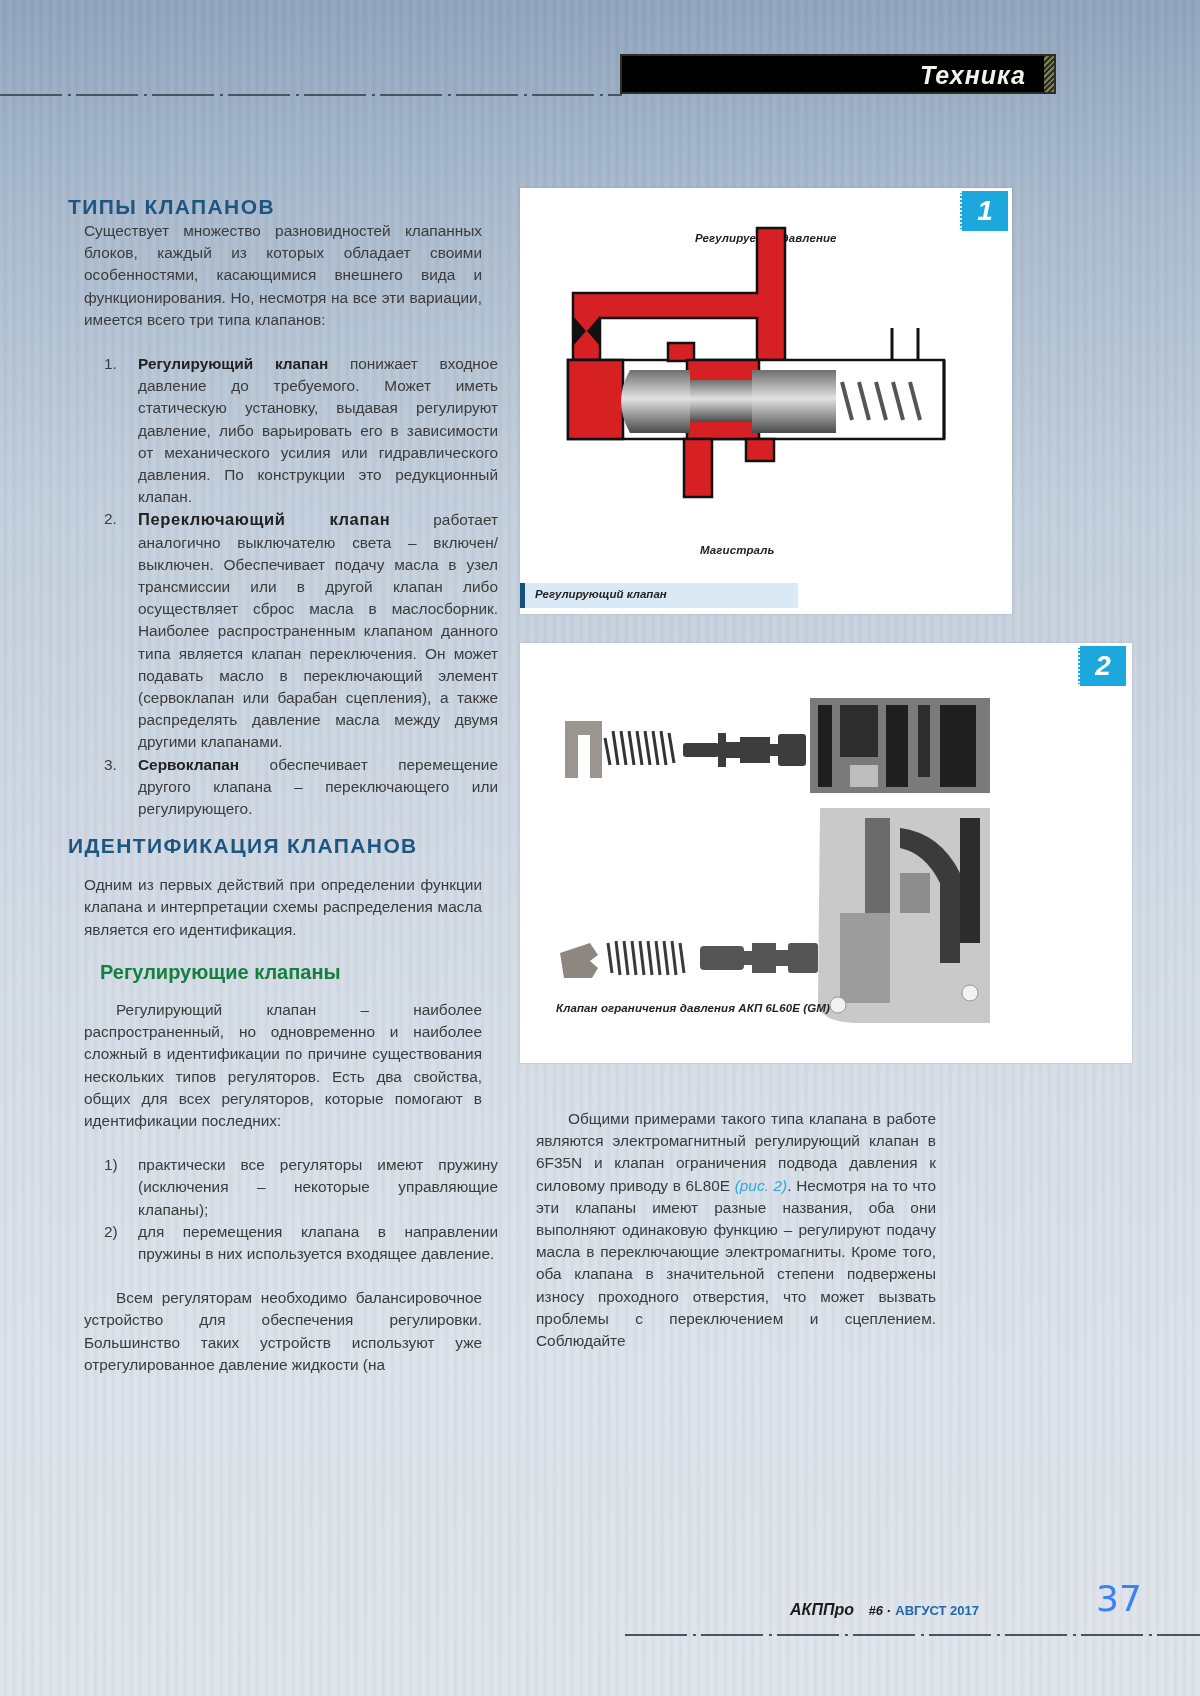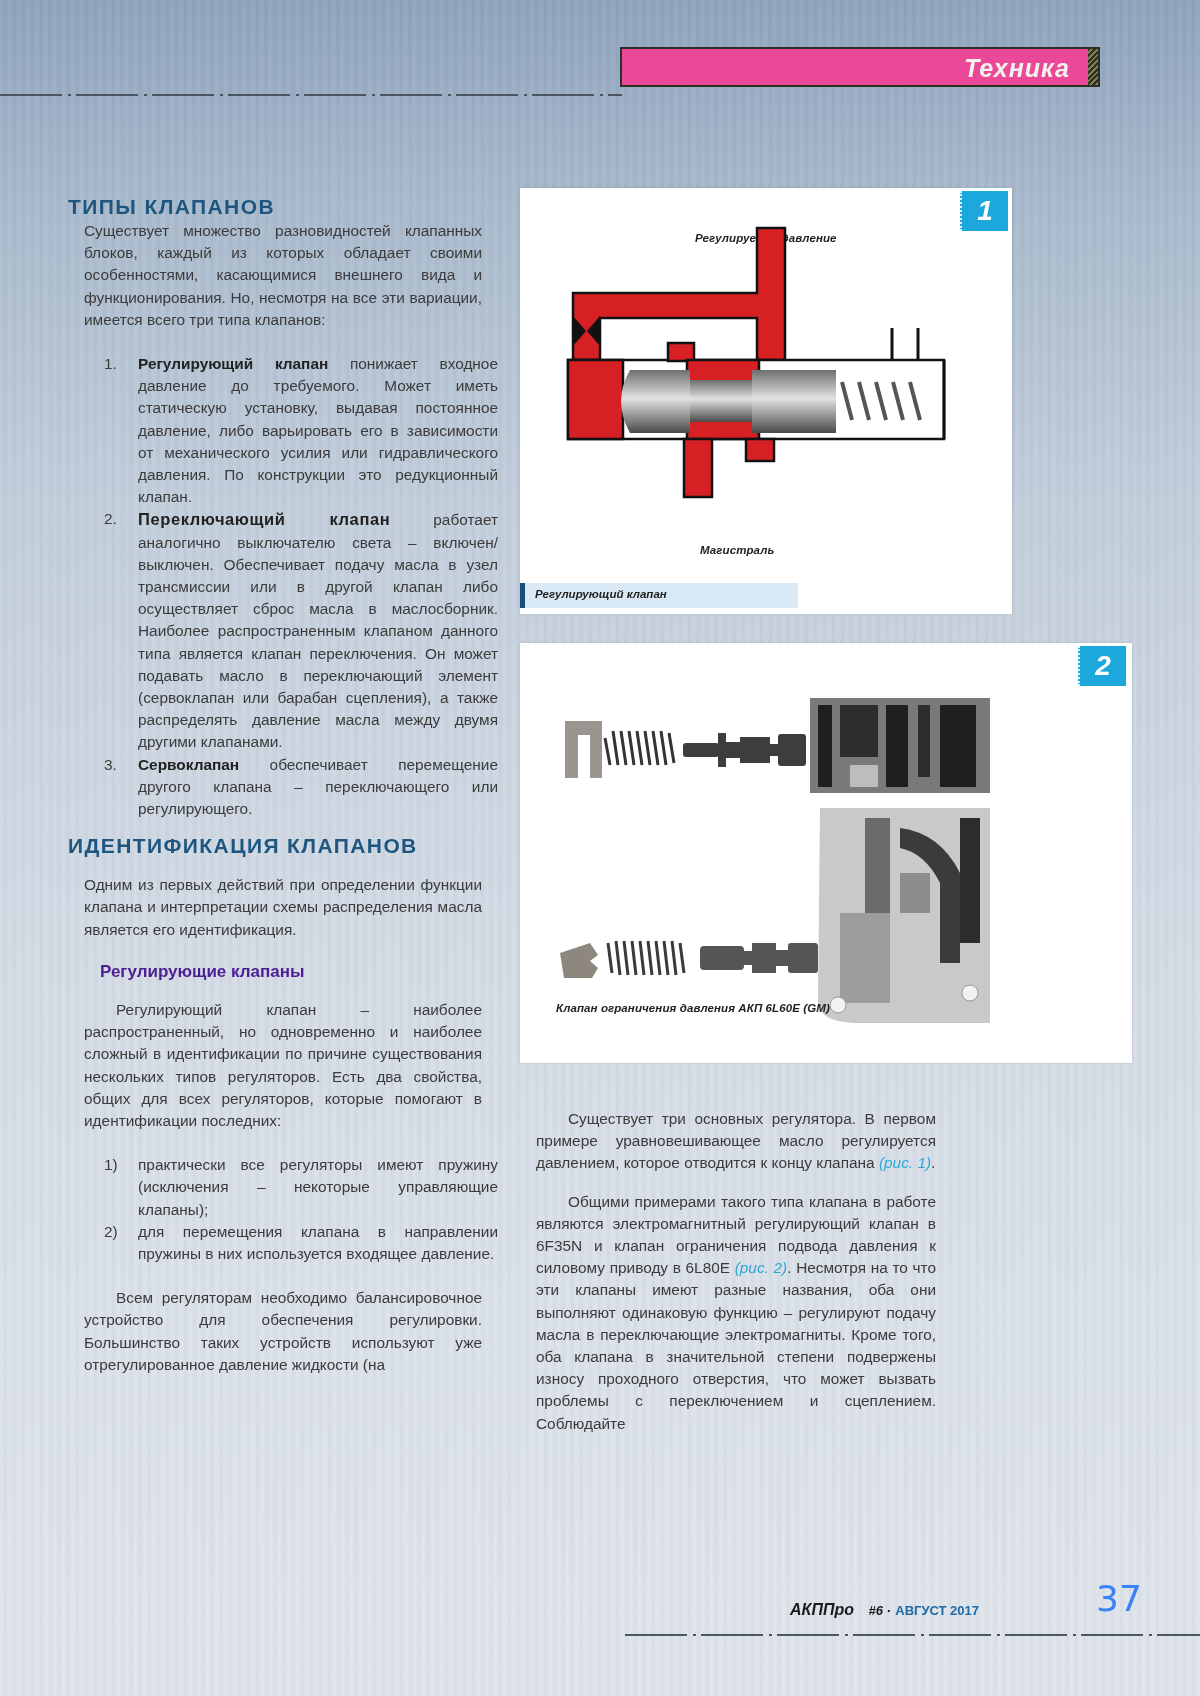--- a/index.html
+++ b/index.html
@@ -9,40 +9,40 @@
     background:
       repeating-linear-gradient(90deg, rgba(255,255,255,0.06) 0px, rgba(255,255,255,0.0) 3px, rgba(0,0,0,0.03) 5px, rgba(255,255,255,0.04) 9px),
       linear-gradient(180deg, #8fa4be 0%, #a9bacd 12%, #c3cfdc 30%, #d3dbe5 55%, #dce2ea 80%, #dfe4eb 100%);
     color: #3a3a3a;
   }
   .dash-line {
     position: absolute; height: 2px;
     background: repeating-linear-gradient(90deg, #4a5561 0 62px, transparent 62px 68px, #4a5561 68px 71px, transparent 71px 76px);
   }
   .section-badge {
-    position: absolute; left: 620px; top: 47px; width: 480px; height: 40px;
-    background: #ec4899; border: 2px solid #2d2f22; box-sizing: border-box;
+    position: absolute; left: 620px; top: 54px; width: 436px; height: 40px;
+    background: #000000; border: 2px solid #2d2f22; box-sizing: border-box;
   }
   .section-badge .stripe {
     position: absolute; right: 0; top: 0; width: 10px; height: 100%;
     background: repeating-linear-gradient(135deg, #2d2f22 0 2px, #7d8055 2px 4px);
   }
   .section-badge .label {
     position: absolute; right: 28px; top: 5px;
     font-style: italic; font-weight: bold; font-size: 25px; color: #f3f3ec;
     letter-spacing: 1px;
   }
   .col-left { position: absolute; left: 68px; top: 195px; width: 430px; }
   .col-right { position: absolute; left: 520px; top: 1092px; width: 432px; }
   h2.head {
     margin: 0; font-size: 21px; font-weight: bold; color: #1e5680;
     letter-spacing: 1.4px; line-height: 24px;
   }
   h3.sub {
-    margin: 0; font-size: 17px; font-weight: bold; color: #4c1d95;
+    margin: 0; font-size: 20px; font-weight: bold; color: #15803d;
     line-height: 22px;
   }
   p.txt {
     margin: 16px; font-size: 15.4px; line-height: 22.2px; color: #3b3b3b;
     text-align: justify; hyphens: manual;
   }
   p.indent { text-indent: 32px; }
   ol.items, ol.paren { margin: 0; padding: 0; list-style: none; }
   ol.items li, ol.paren li {
     position: relative; padding-left: 70px; font-size: 15.4px; line-height: 22.2px;
@@ -91,21 +91,21 @@
   <span class="label">Техника</span>
   <span class="stripe"></span>
 </div>
 
 <div class="col-left">
   <h2 class="head">ТИПЫ КЛАПАНОВ</h2>
   <p class="txt" style="margin-top:1px;">Существует множество разновидностей клапанных блоков, каждый из которых обладает своими особенностями, касающимися внешнего вида и функционирования. Но, несмотря на все эти вариации, имеется всего три типа клапанов:</p>
 
   <ol class="items" style="margin-top:22px;">
     <li>
-      <span class="num">1.</span><b class="term">Регулирующий клапан</b><span> понижает входное давление до требуемого. Может иметь статическую установку, выдавая постоянное давление, либо варьировать его в зависимости от механического усилия или гидравлического давления. По конструкции это редукционный клапан.</span>
+      <span class="num">1.</span><b class="term">Регулирующий клапан</b><span> понижает входное давление до требуемого. Может иметь статическую установку, выдавая регулируют давление, либо варьировать его в зависимости от механического усилия или гидравлического давления. По конструкции это редукционный клапан.</span>
     </li>
     <li>
       <span class="num">2.</span><b class="term" style="font-size:16.5px;letter-spacing:0.6px;">Переключающий клапан</b><span> работает аналогично выключателю света – включен/выключен. Обеспечивает подачу масла в узел трансмиссии или в другой клапан либо осуществляет сброс масла в маслосборник. Наиболее распространенным клапаном данного типа является клапан переключения. Он может подавать масло в переключающий элемент (сервоклапан или барабан сцепления), а также распределять давление масла между двумя другими клапанами.</span>
     </li>
     <li>
       <span class="num">3.</span><b class="term">Сервоклапан</b><span> обеспечивает перемещение другого клапана – переключающего или регулирующего.</span>
     </li>
   </ol>
 
   <h2 class="head" style="margin-top:14px;">ИДЕНТИФИКАЦИЯ КЛАПАНОВ</h2>
@@ -213,23 +213,20 @@
       <circle cx="318" cy="362" r="8" fill="#f2f2f2" stroke="#999"></circle>
       <circle cx="450" cy="350" r="8" fill="#f2f2f2" stroke="#999"></circle>
       <path d="M440 175 L460 175 L460 300 L440 300 Z" fill="#2c2c2c"></path>
     </g>
   </svg>
   <div class="cap" style="left:36px; top:359px;">Клапан ограничения давления АКП 6L60E (GM)</div>
 </div>
 
 <div class="col-right">
   <p class="txt indent">
-    <span>Существует три основных регулятора. В первом примере уравновешивающее масло регулируется давлением, которое отводится к концу клапана </span><span class="ref">(рис. 1)</span><span>.</span>
-  </p>
-  <p class="txt indent">
     <span>Общими примерами такого типа клапана в работе являются электромагнитный регулирующий клапан в 6F35N и клапан ограничения подвода давления к силовому приводу в 6L80E </span><span class="ref">(рис. 2)</span><span>. Несмотря на то что эти клапаны имеют разные названия, оба они выполняют одинаковую функцию – регулируют подачу масла в переключающие электромагниты. Кроме того, оба клапана в значительной степени подвержены износу проходного отверстия, что может вызвать проблемы с переключением и сцеплением. Соблюдайте</span>
   </p>
 </div>
 
 <div class="footer-mag">
   <span>АКППро</span>
   <span class="issue">#6 ·</span>
   <span class="date">АВГУСТ 2017</span>
 </div>
 <div class="page-num">37</div>

